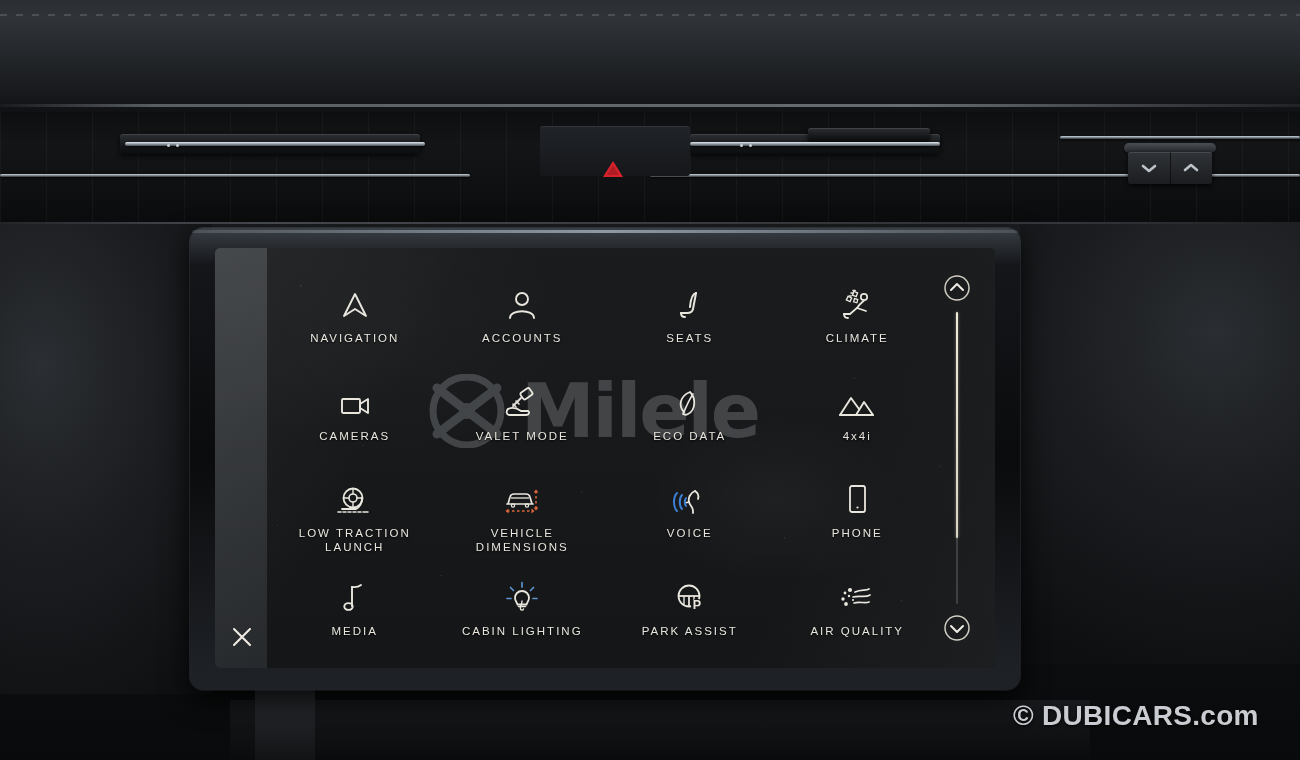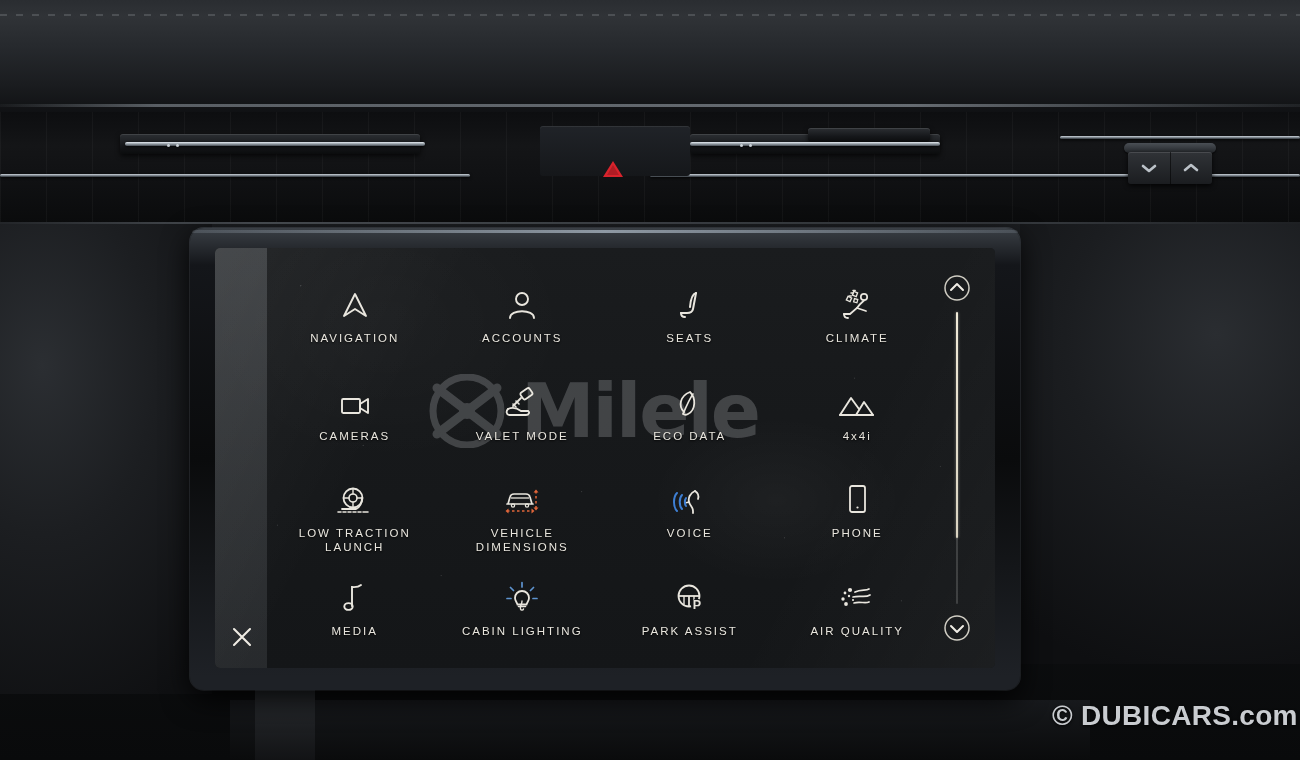--- a/index.html
+++ b/index.html
@@ -115,21 +115,21 @@
   
   .milele{position:absolute;left:74px;top:108px;width:600px;height:110px;display:flex;align-items:center;justify-content:center;
     pointer-events:none;opacity:.23;}
   .milele .mk{display:flex;align-items:center;gap:6px;}
   .milele .mtxt{font-size:74px;font-weight:bold;color:#cfd2d6;letter-spacing:-2px;font-family:"DejaVu Sans",sans-serif;}
 
   .glass{position:absolute;inset:0;pointer-events:none;
     background:linear-gradient(118deg,rgba(255,255,255,.05) 0%,rgba(255,255,255,0) 26%,rgba(255,255,255,0) 74%,rgba(255,255,255,.035) 100%);}
 
   
-  .dubicars{position:absolute;left:1052px;top:700px;font-size:28px;font-weight:bold;color:#c9ccd0;
+  .dubicars{position:absolute;left:1013px;top:700px;font-size:28px;font-weight:bold;color:#c9ccd0;
     letter-spacing:.3px;font-family:"Liberation Sans",sans-serif;text-shadow:0 1px 3px rgba(0,0,0,.9);white-space:nowrap;}
 </style>
 </head>
 <body>
 
 <div class="stage">
 
   <div class="dash">
 
     <div class="dash-top">

